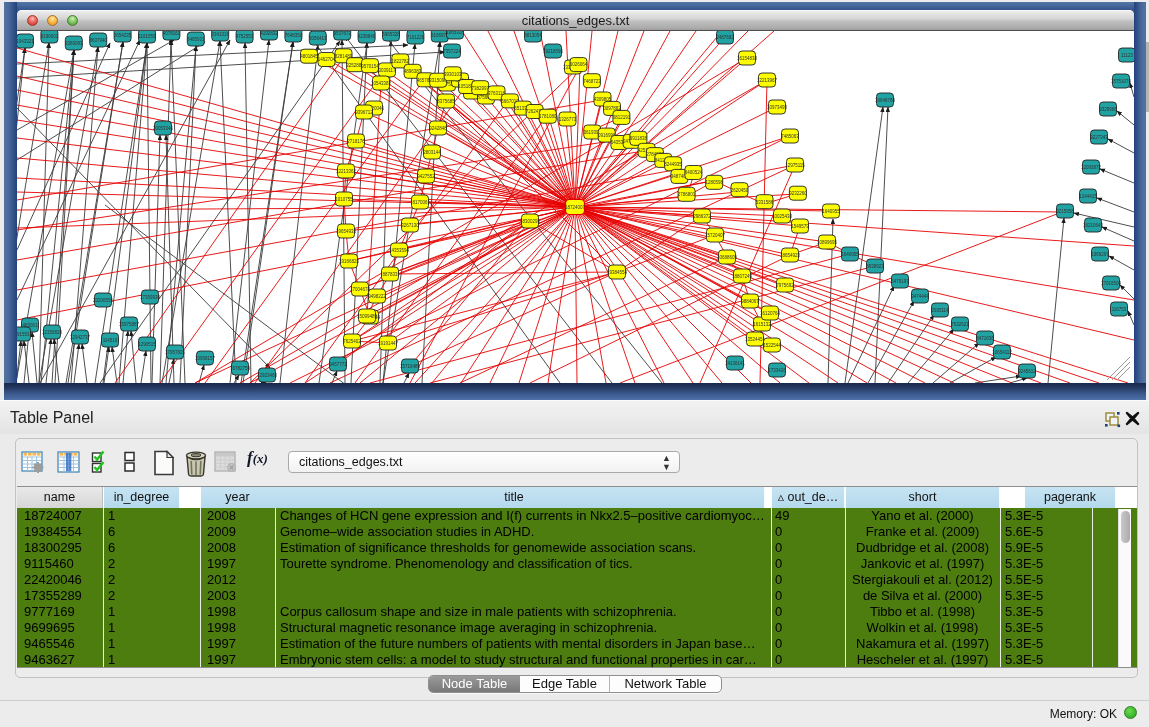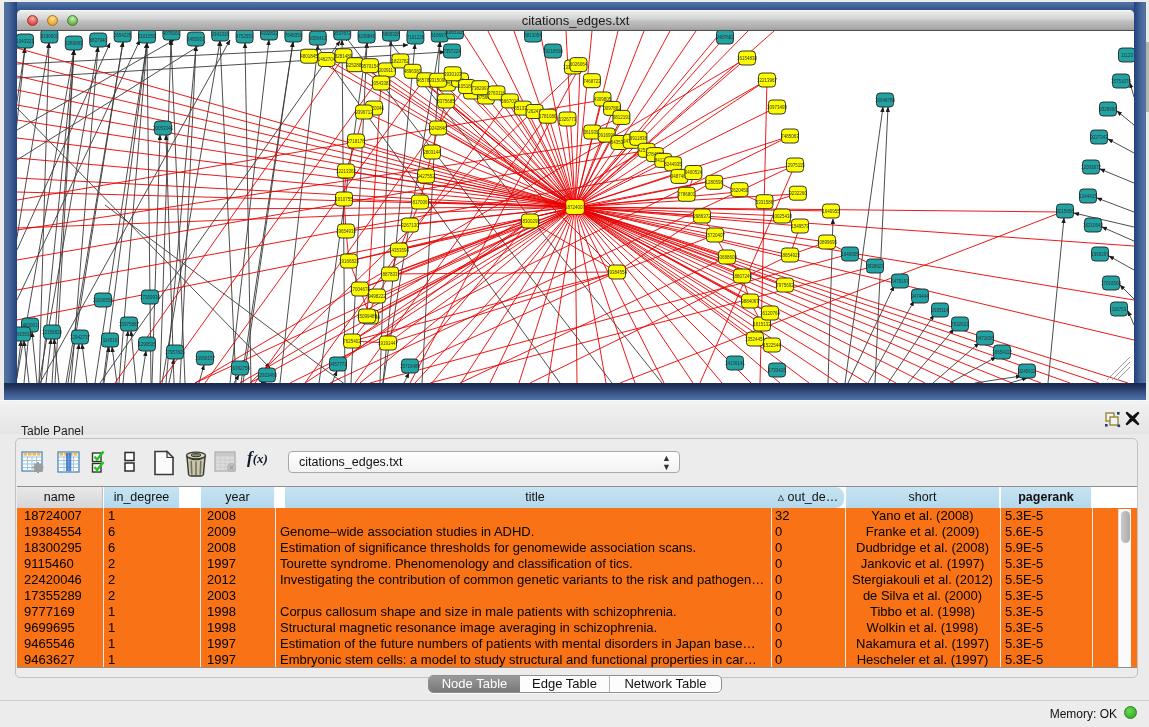--- a/index.html
+++ b/index.html
@@ -30,34 +30,34 @@
 .tl { position:absolute; top:5px; width:11px; height:11px; border-radius:50%; }
 #tl-r { left:10px; background:radial-gradient(circle at 50% 30%, #fbc6bd 0%, #ef8078 30%, #d9453a 75%, #c0392e 100%); border:1px solid #a8352c; }
 #tl-y { left:30px; background:radial-gradient(circle at 50% 30%, #fde7b0 0%, #f8c964 30%, #eda12e 75%, #d98d20 100%); border:1px solid #ad6f1e; }
 #tl-g { left:50px; background:radial-gradient(circle at 50% 30%, #d2eebc 0%, #9ad67f 30%, #62ad45 75%, #4f9636 100%); border:1px solid #467f30; }
 #canvas { position:absolute; left:0; top:21px; width:1117px; height:352px; background:#fff; overflow:hidden; }
 
 
 #panel { position:absolute; left:0; top:400px; width:1149px; height:327px; background:#ebebeb; }
 #phead { position:absolute; left:0; top:0; width:100%; height:34px;
   background:linear-gradient(#f2f2f2,#e4e4e4); border-top:1px solid #fafafa; }
-#phead .lbl { position:absolute; left:10px; top:23px; font-size:12px; color:#222;margin-left:11px; }
+#phead .lbl { position:absolute; left:10px; top:8px; font-size:16px; color:#222; }
 #box { position:absolute; left:15px; top:38px; width:1123px; height:240px;
   background:#ececec; border:1px solid #c2c2c2; border-radius:5px; }
 
 
 #tbar { position:absolute; left:0; top:0; width:100%; height:44px; }
 .ic { position:absolute; top:11px; }
 #combo { position:absolute; left:272px; top:12px; width:392px; height:22px;
   background:linear-gradient(#ffffff,#f2f2f2); border:1px solid #a9a9a9; border-radius:4px; }
 #combo .ct { position:absolute; left:10px; top:3px; font-size:12.5px; color:#111; }
 #combo .ar { position:absolute; right:8px; top:2px; font-size:9px; color:#333; line-height:9px; }
 
 
-#tbl { position:absolute; left:1px; top:47px; width:1120px; height:182px; background:#f97316;
+#tbl { position:absolute; left:1px; top:47px; width:1120px; height:182px; background:#4d7c0f;
   border-top:1px solid #8e8e8e; border-bottom:1px solid #8e8e8e; overflow:hidden; font-size:13px; }
 #thead { position:absolute; left:0; top:0; height:21px; width:1120px; background:#fff; }
 .th { position:absolute; top:0; height:21px; background:linear-gradient(#c6e3f2,#b4d9ec);
   border-right:1px solid #f6fbfd; color:#111; text-align:center; line-height:21px; font-size:12.5px; }
 .th.gray { background:linear-gradient(#e9e9e9,#d6d6d6); border-right:1px solid #bdbdbd; }
 #tbody { position:absolute; left:0; top:21px; width:1120px; }
 .tr { position:relative; height:16px; line-height:16px; white-space:nowrap; }
 .tr div { position:absolute; top:0; height:16px; overflow:hidden; }
 .c0 { left:7px;  width:79px;  padding-left:0; }
 .c1 { left:91px; width:94px; }
@@ -847,41 +847,42 @@
         <div id="combo">
           <div class="ct">citations_edges.txt</div>
           <div class="ar">▲<br>▼</div>
         </div>
       </div>
       <div id="tbl">
         <div id="thead">
           <div class="th gray" style="left:0;width:86px;">name</div>
           <div class="th" style="left:87px;width:76px;">in_degree</div>
           <div class="th" style="left:184px;width:74px;">year</div>
-          <div class="th" style="left:268px;width:501px;">title</div>
-          <div class="th" style="left:755px;width:73px;border-radius:9px;">▵ out_de…</div>
+          <div class="th" style="left:247px;width:501px;">title</div>
+          <div class="th" style="left:755px;width:73px;">▵ out_de…</div>
           <div class="th" style="left:829px;width:154px;">short</div>
-          <div class="th" style="left:984px;width:91px;font-weight:bold;">pagerank</div>
+          <div class="th" style="left:1008px;width:91px;">pagerank</div>
         </div>
         <div id="grid">
           <div style="left:86px"></div>
             <div style="left:183px"></div>
             <div style="left:258px"></div>
           <div style="left:754px"></div>
             <div style="left:828px"></div>
             <div style="left:983px"></div>
             <div style="left:1075px"></div>
         </div>
         <div id="tbody">
             <div class="tr">
               <div class="c0">18724007</div>
               <div class="c1">1</div>
               <div class="c2">2008</div>
-              <div class="c4">32</div>
-              <div class="c5">Yano et al. (2008)</div>
+              <div class="c3">Changes of HCN gene expression and I(f) currents in Nkx2.5–positive cardiomyoc…</div>
+              <div class="c4">49</div>
+              <div class="c5">Yano et al. (2000)</div>
               <div class="c6">5.3E-5</div>
             </div>
             <div class="tr">
               <div class="c0">19384554</div>
               <div class="c1">6</div>
               <div class="c2">2009</div>
               <div class="c3">Genome–wide association studies in ADHD.</div>
               <div class="c4">0</div>
               <div class="c5">Franke et al. (2009)</div>
               <div class="c6">5.6E-5</div>
@@ -901,21 +902,20 @@
               <div class="c2">1997</div>
               <div class="c3">Tourette syndrome. Phenomenology and classification of tics.</div>
               <div class="c4">0</div>
               <div class="c5">Jankovic et al. (1997)</div>
               <div class="c6">5.3E-5</div>
             </div>
             <div class="tr">
               <div class="c0">22420046</div>
               <div class="c1">2</div>
               <div class="c2">2012</div>
-              <div class="c3">Investigating the contribution of common genetic variants to the risk and pathogen…</div>
               <div class="c4">0</div>
               <div class="c5">Stergiakouli et al. (2012)</div>
               <div class="c6">5.5E-5</div>
             </div>
             <div class="tr">
               <div class="c0">17355289</div>
               <div class="c1">2</div>
               <div class="c2">2003</div>
               <div class="c4">0</div>
               <div class="c5">de Silva et al. (2000)</div>

